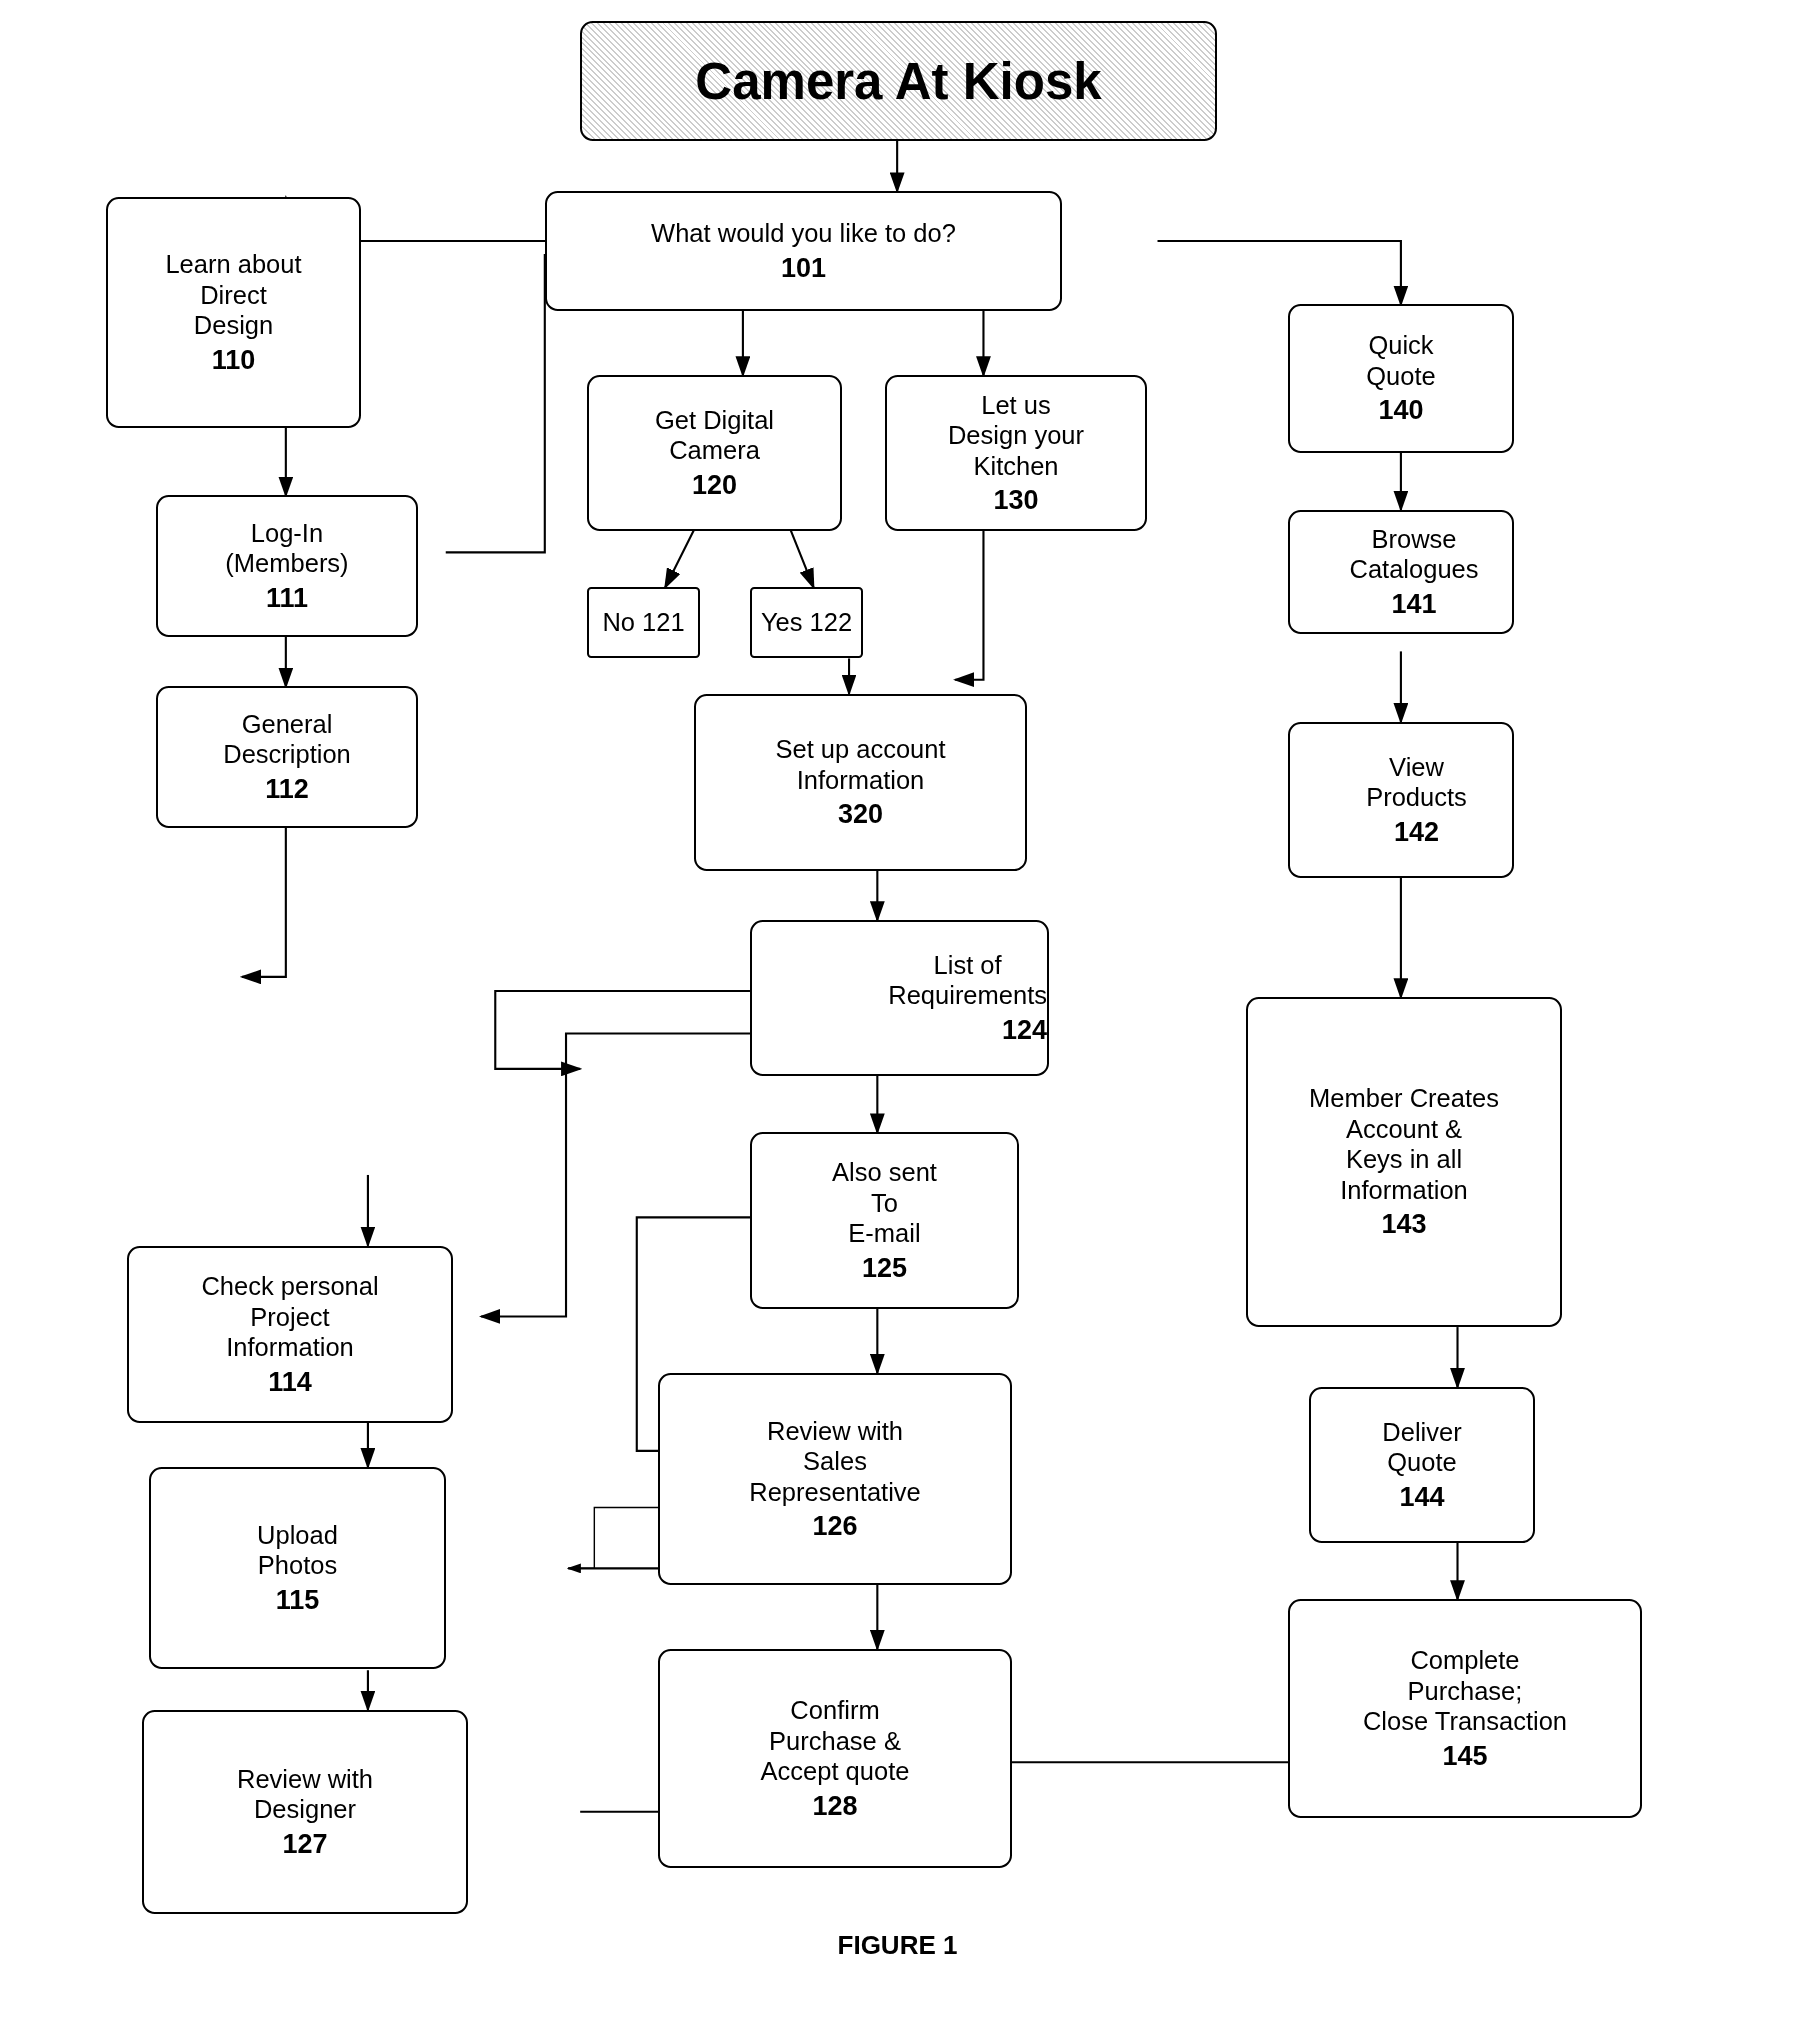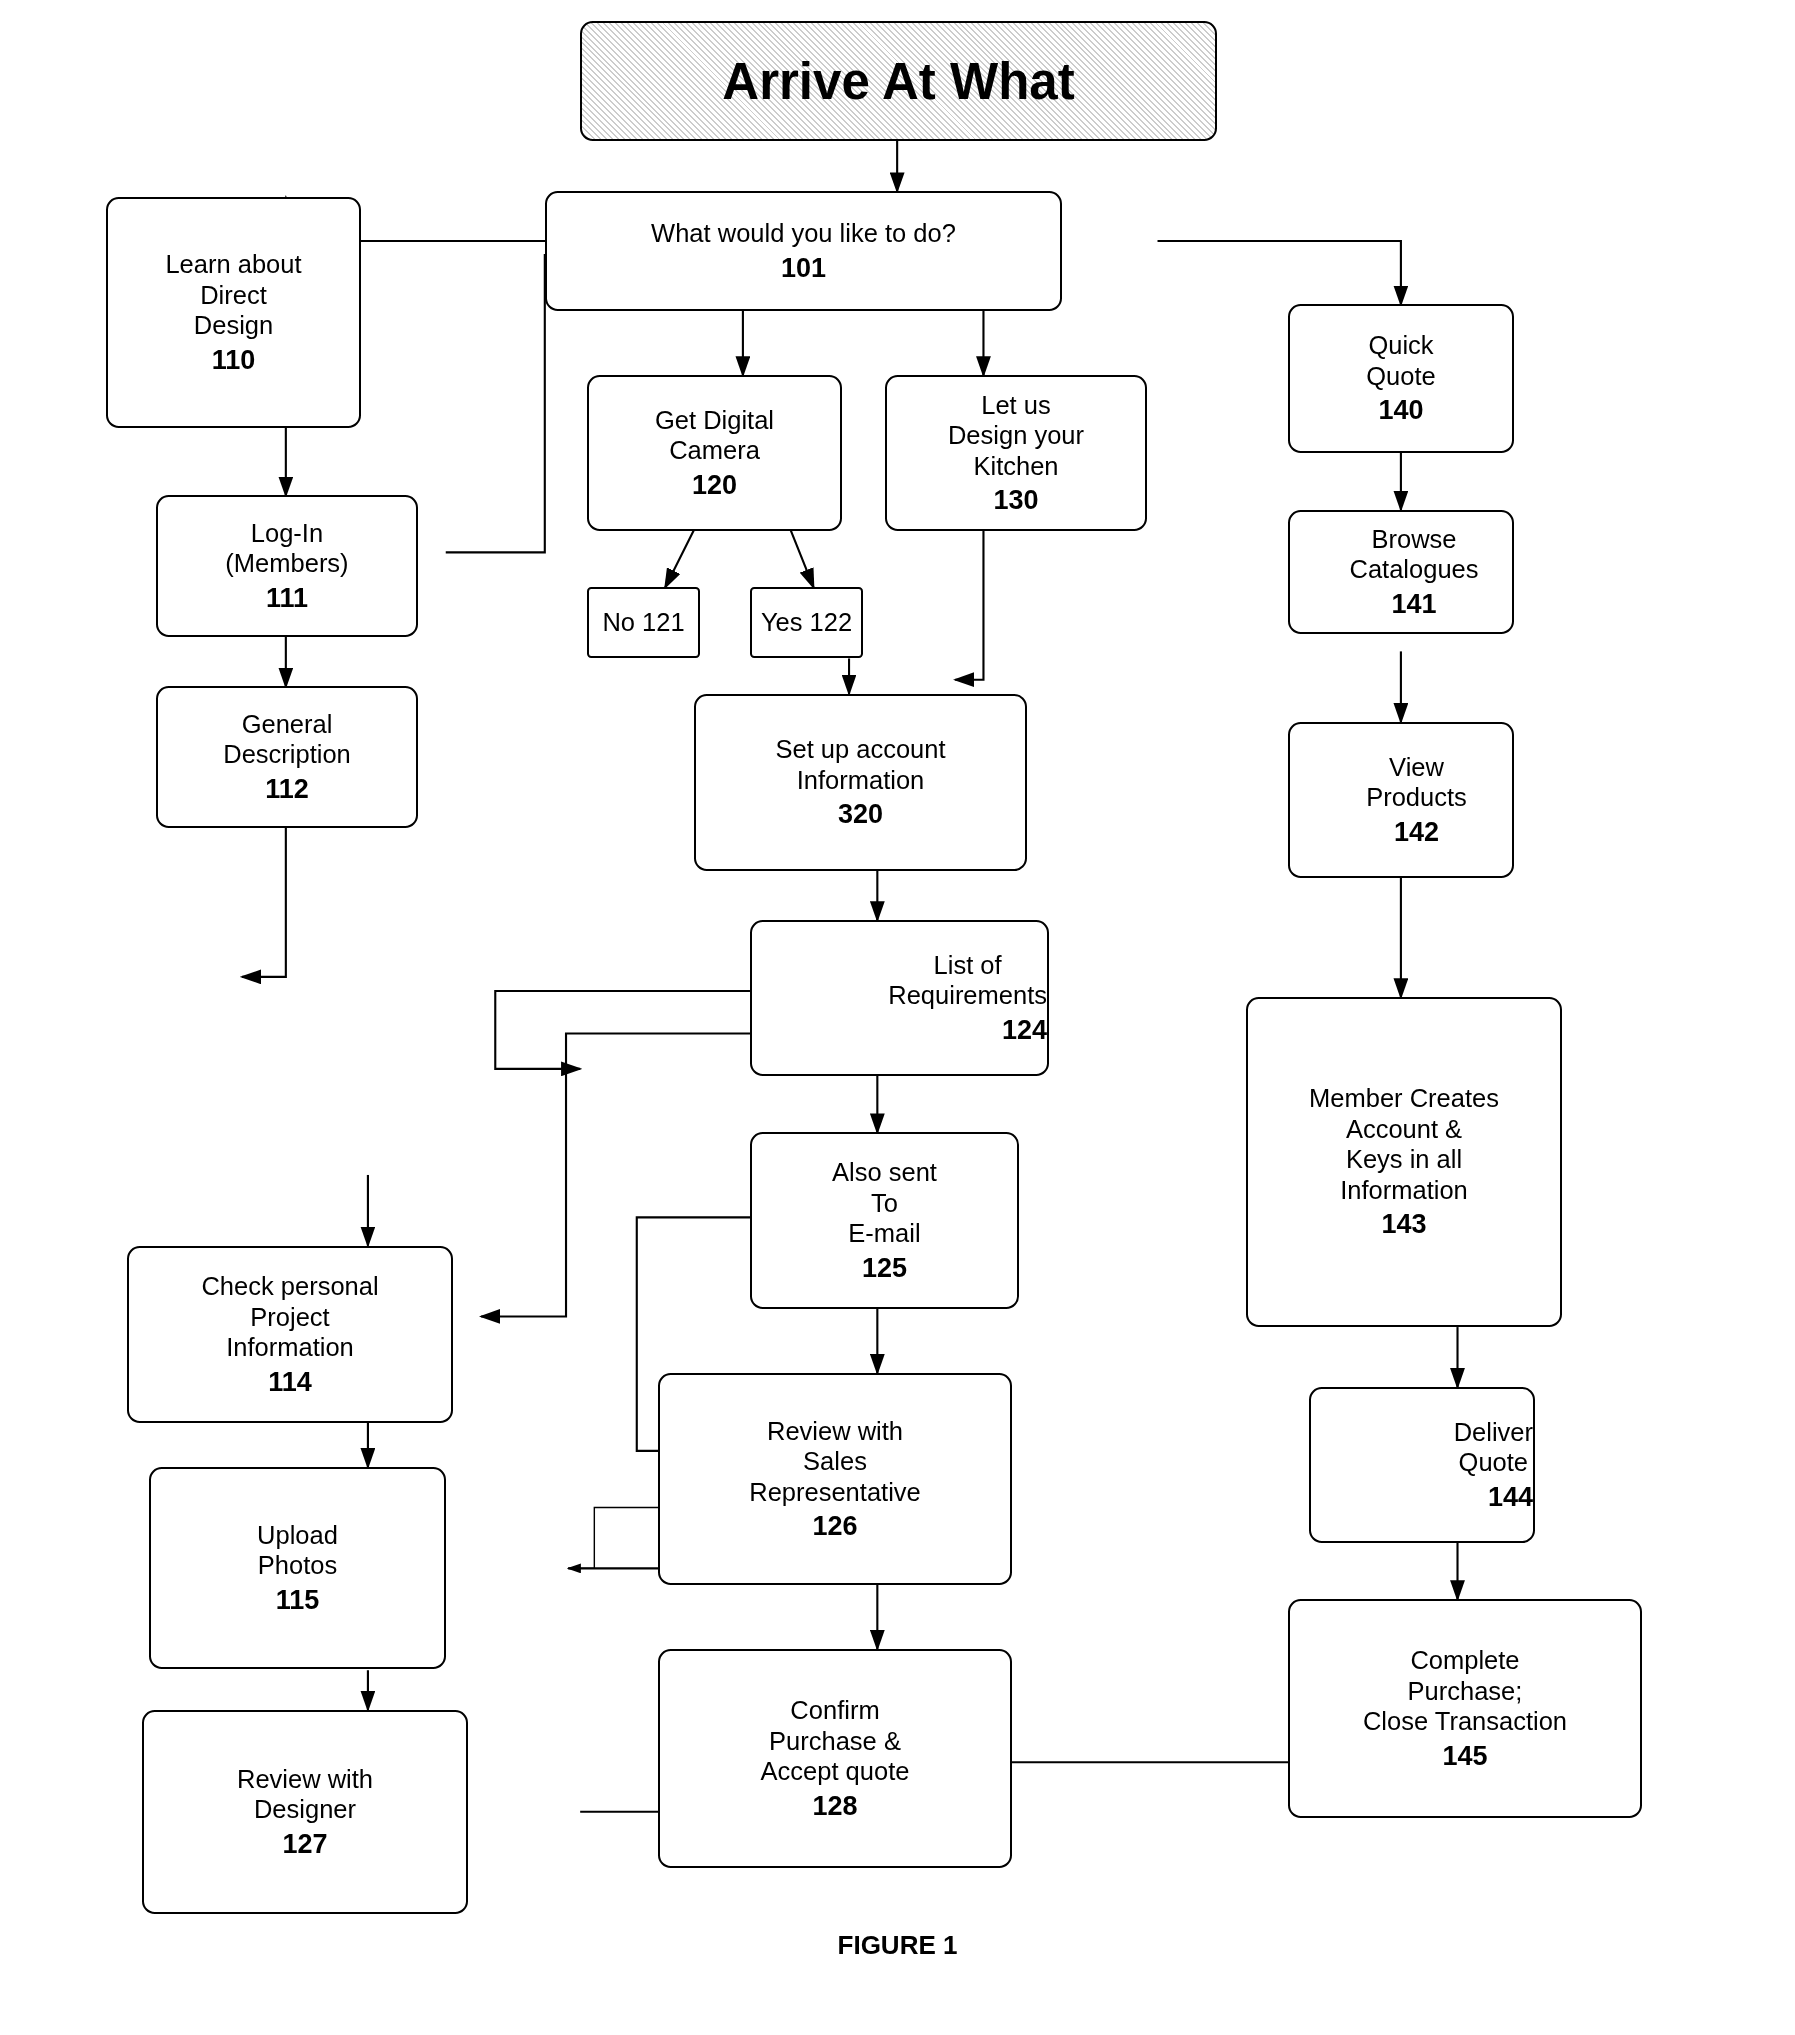--- a/index.html
+++ b/index.html
@@ -165,21 +165,21 @@
 
     <polyline points="1060,1400 700,1400 700,1510 820,1510" fill="none" stroke="#000" stroke-width="3" marker-end="url(#arrowhead)"></polyline>
 
     <polyline points="1060,1460 800,1460 800,1860 680,1860" fill="none" stroke="#000" stroke-width="3" marker-end="url(#arrowhead)"></polyline>
 
     <polyline points="1060,2130 840,2130 840,2216 803,2216" fill="none" stroke="#000" stroke-width="2" marker-end="url(#arrowhead)"></polyline>
 
   </svg>
 
   <div class="node-title" style="left:580px; top:21px; width:637px; height:120px;">
-    <span>Arrive At What</span>
+    <span>Camera At Kiosk</span>
   </div>
 
   <div class="node" style="left:545px; top:191px; width:517px; height:120px;">
     <span>What would you like to do?</span>
     <span class="num">101</span>
   </div>
 
   <div class="node" style="left:106px; top:197px; width:255px; height:231px;">
     <span style="white-space:pre-line;">Learn about
 Direct
@@ -292,21 +292,21 @@
   </div>
 
   <div class="node" style="left:1246px; top:997px; width:316px; height:330px;">
     <span style="white-space:pre-line;">Member Creates
 Account &amp;
 Keys in all
 Information</span>
     <span class="num">143</span>
   </div>
 
-  <div class="node" style="left:1309px; top:1387px; width:226px; height:156px;align-items:flex-end;">
+  <div class="node" style="left:1309px; top:1387px; width:226px; height:156px;">
     <span style="white-space:pre-line;">Deliver
 Quote</span>
     <span class="num">144</span>
   </div>
 
   <div class="node" style="left:1288px; top:1599px; width:354px; height:219px;">
     <span style="white-space:pre-line;">Complete
 Purchase;
 Close Transaction</span>
     <span class="num">145</span>

